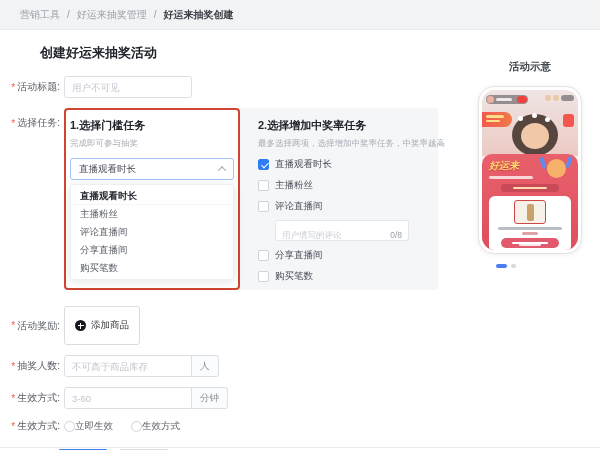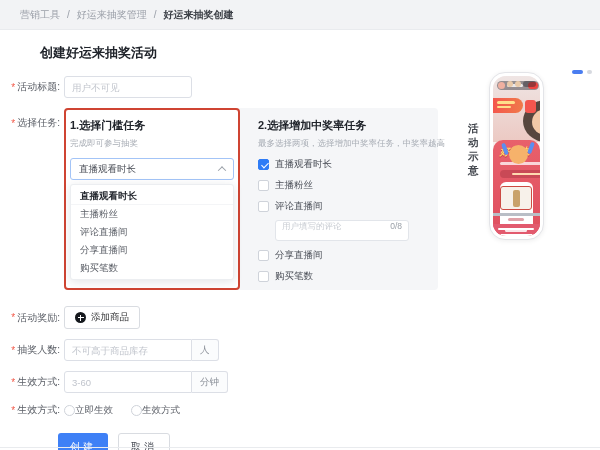--- a/index.html
+++ b/index.html
@@ -42,48 +42,48 @@
   .opt.selected { color:#23272e; font-weight:bold; border-bottom:1px solid #f4f5f7; }
   .rate-panel { padding:10px 0 0 18px; width:196px; }
   .check-row { display:flex; align-items:center; gap:6px; margin-top:8px;
     font-size:9.5px; color:#4a4e57; cursor:pointer; }
   .cb { width:11px; height:11px; border:1px solid #cfd3da; border-radius:2px; background:#fff;
     position:relative; flex:none; }
   .cb.checked { background:#2e7cf6; border-color:#2e7cf6; }
   .cb.checked::after { content:""; position:absolute; left:3.5px; top:1px; width:3px; height:6px;
     border:solid #fff; border-width:0 1.5px 1.5px 0; transform:rotate(45deg); }
   .comment-wrap { margin:7px 0 0 17px; width:134px; height:21px; border:1px solid #e2e5ea;
-    border-radius:3px; background:#fff; display:flex; align-items:flex-start;
+    border-radius:3px; background:#fff; display:flex; align-items:flex-end;
     justify-content:space-between; padding:0 6px; }
   .comment-wrap input { border:none; outline:none; width:92px; font-size:8.5px; background:transparent; color:#303133; }
   .comment-wrap input::placeholder { color:#c8ccd2; }
   .counter { font-size:8.5px; color:#9aa0a8; }
   
   .add-btn { display:flex; align-items:center; gap:5px; border:1px solid #d9dce1; background:#fff;
-    border-radius:3px; padding:4px 10px; font-size:9.5px; color:#303133; cursor:pointer; }
+    border-radius:3px; padding:12px 10px; font-size:9.5px; color:#303133; cursor:pointer; }
   .plus-icon { width:11px; height:11px; border-radius:50%; background:#15181d; position:relative; flex:none; }
   .plus-icon::before { content:""; position:absolute; left:2.5px; top:5px; width:6px; height:1.4px; background:#fff; }
   .plus-icon::after { content:""; position:absolute; left:5px; top:2.5px; width:1.4px; height:6px; background:#fff; }
   
   .input-group { display:flex; }
   .input-group input.ctl { border-radius:3px 0 0 3px; }
   .addon { height:22px; border:1px solid #dcdfe6; border-left:none; border-radius:0 3px 3px 0;
     background:#fbfcfd; font-size:9.5px; color:#8a8f98; display:flex; align-items:center; padding:0 8px; }
   
   .radio-group { display:flex; gap:18px; }
   .radio-item { display:flex; align-items:center; font-size:9.5px; color:#5a5e66; cursor:pointer; }
   .radio { width:11px; height:11px; border-radius:50%; border:1px solid #cfd3da; background:#fff; flex:none; }
   
   .btn-row { margin:16px 0 0 52px; display:flex; gap:10px; }
   .btn { border-radius:3px; font-size:10px; padding:6px 12px; letter-spacing:3px; cursor:pointer; border:none; }
   .btn-primary { background:#3e80f6; color:#fff; }
   .btn-plain { background:#fff; border:1px solid #d9dce1; color:#4a4e57; }
   
   .preview-col { position:absolute; left:468px; top:60px; width:124px;
-    display:flex; flex-direction:row; align-items:center; }
+    display:flex; flex-direction:column; align-items:center; }
   .preview-title { font-size:10.5px; font-weight:bold; color:#43474e; }
   .phone { margin-top:12px; width:104px; height:168px; background:#fff; border:1px solid #e3e4e8;
     border-radius:16px; padding:3px; box-shadow:0 1px 5px rgba(0,0,0,.07); }
   .screen { width:100%; height:100%; border-radius:13px; overflow:hidden; position:relative; background:#f7efee; }
   .video { height:66px; background:linear-gradient(180deg,#efe5e4,#ecc9c3); position:relative; }
   .hair { position:absolute; top:24px; left:30px; width:46px; height:42px; background:#57463e; border-radius:50%; }
   .face { position:absolute; top:33px; left:39px; width:28px; height:26px; background:#f2c9a8; border-radius:50%; }
   .flower { position:absolute; width:5px; height:5px; background:#fff; border-radius:50%; }
   .host-pill { position:absolute; top:5px; left:4px; width:42px; height:9px;
     background:rgba(40,40,48,.45); border-radius:5px; display:flex; align-items:center; padding:1px; }

